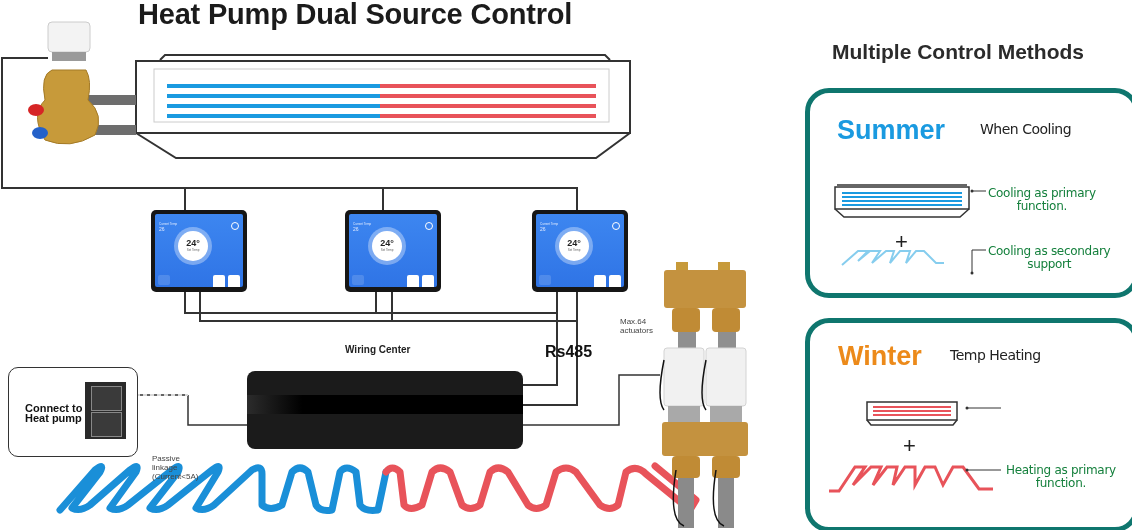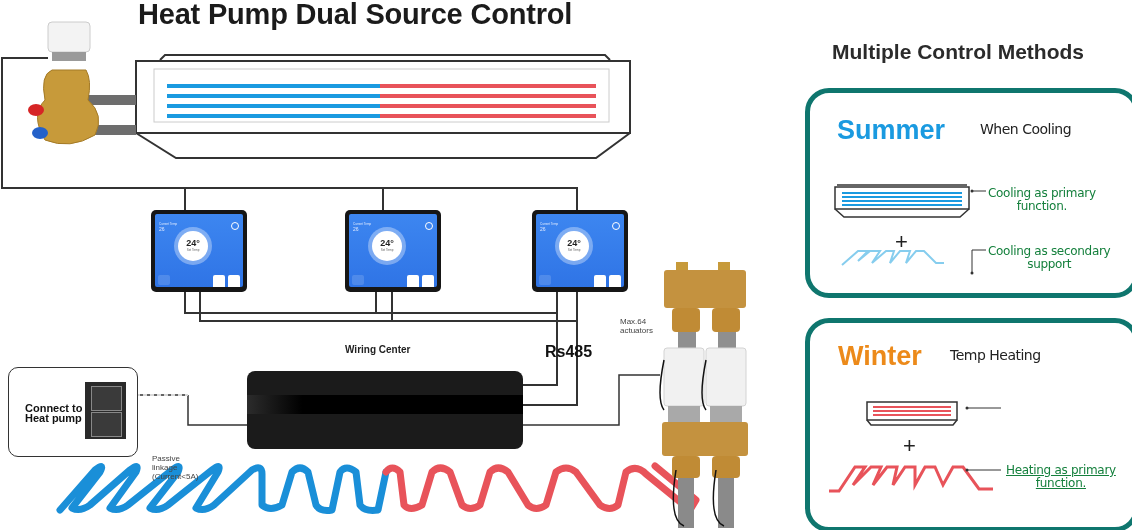--- a/index.html
+++ b/index.html
@@ -231,17 +231,17 @@
       </g>
     <path d="M4 92 L14 92 L30 68 L40 68 L28 86 L46 68 L56 68 L48 86 L62 68 L72 68 L68 86 L80 68 L90 68 L90 86 L100 68 L110 68 L118 86 L128 68 L138 68 L154 90 L168 90" fill="none" stroke="#e8535a" stroke-width="3"></path>
   </svg>
   <div class="plus" style="left:93px;top:110px;">+</div>
   <svg class="abs" style="left:155px;top:80px;" width="40" height="80">
     <path d="M2 5 H36" stroke="#333"></path>
       <circle cx="2" cy="5" r="1.5" fill="#333"></circle>
     <path d="M2 67 H36" stroke="#333"></path>
       <circle cx="2" cy="67" r="1.5" fill="#333"></circle>
   </svg>
-  <div class="note" style="left:196px;top:141px;text-decoration:underline;">
+  <div class="note" style="left:196px;top:141px;">
     <div>Heating as primary</div>
     <div>function.</div>
   </div>
 </div>
 
 </body></html>

